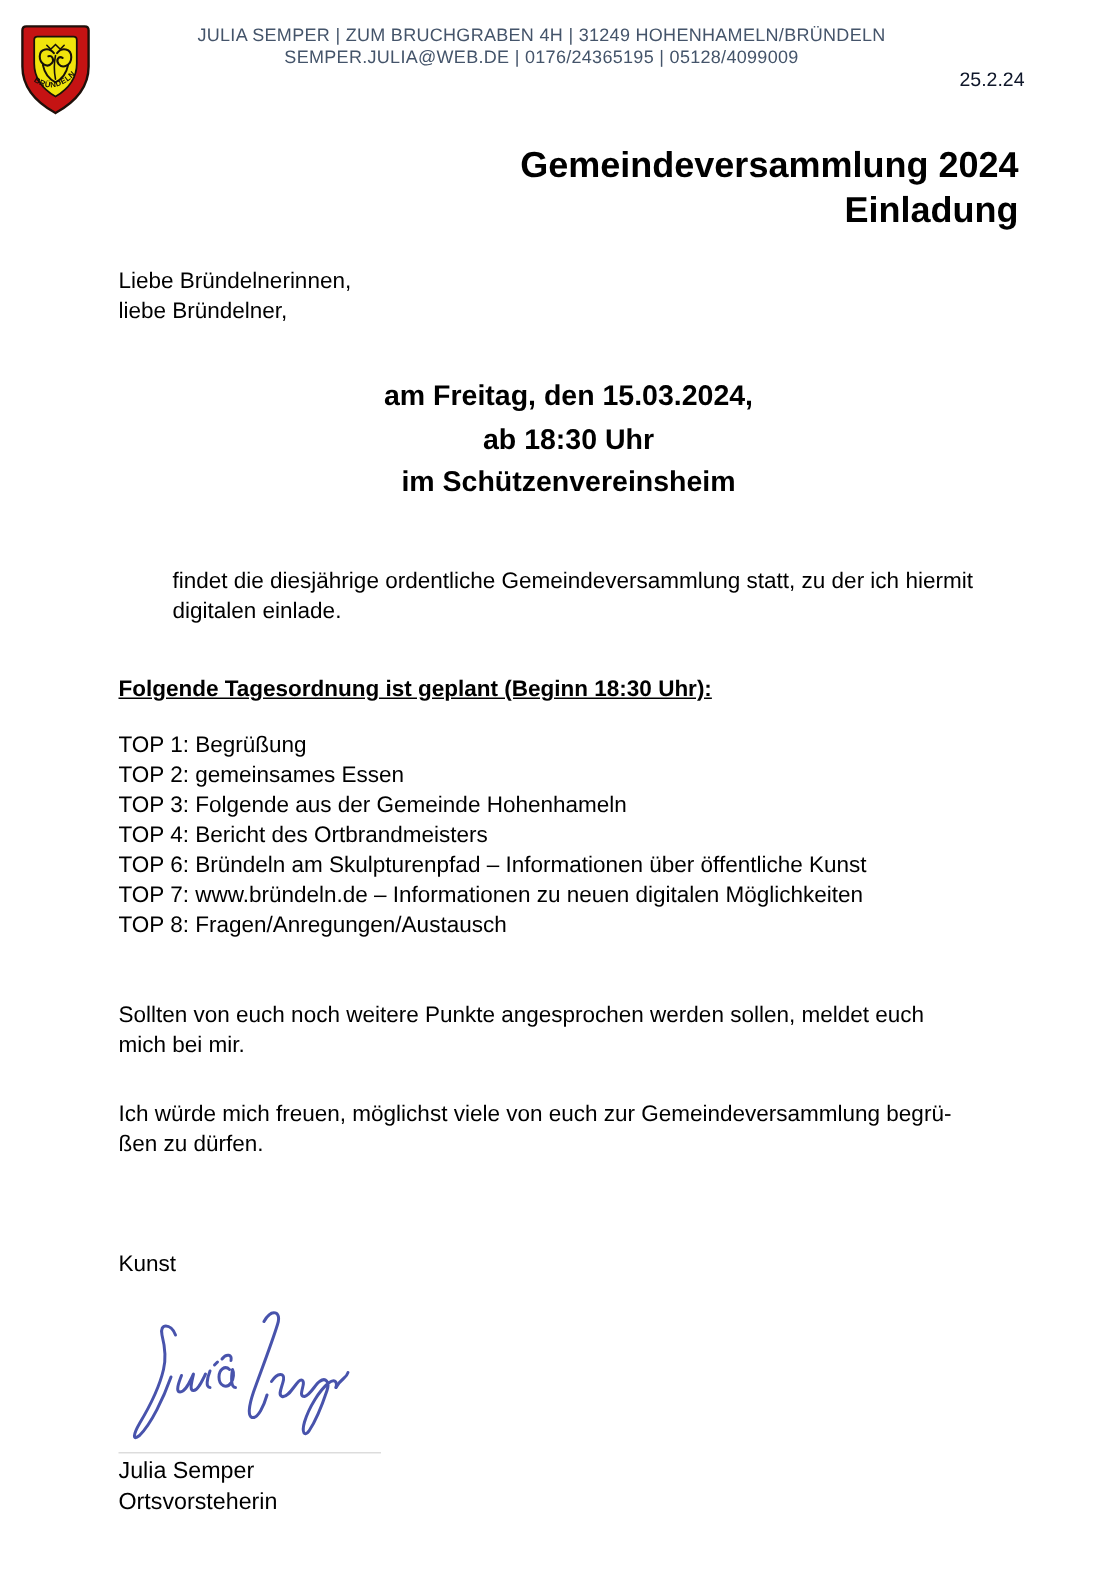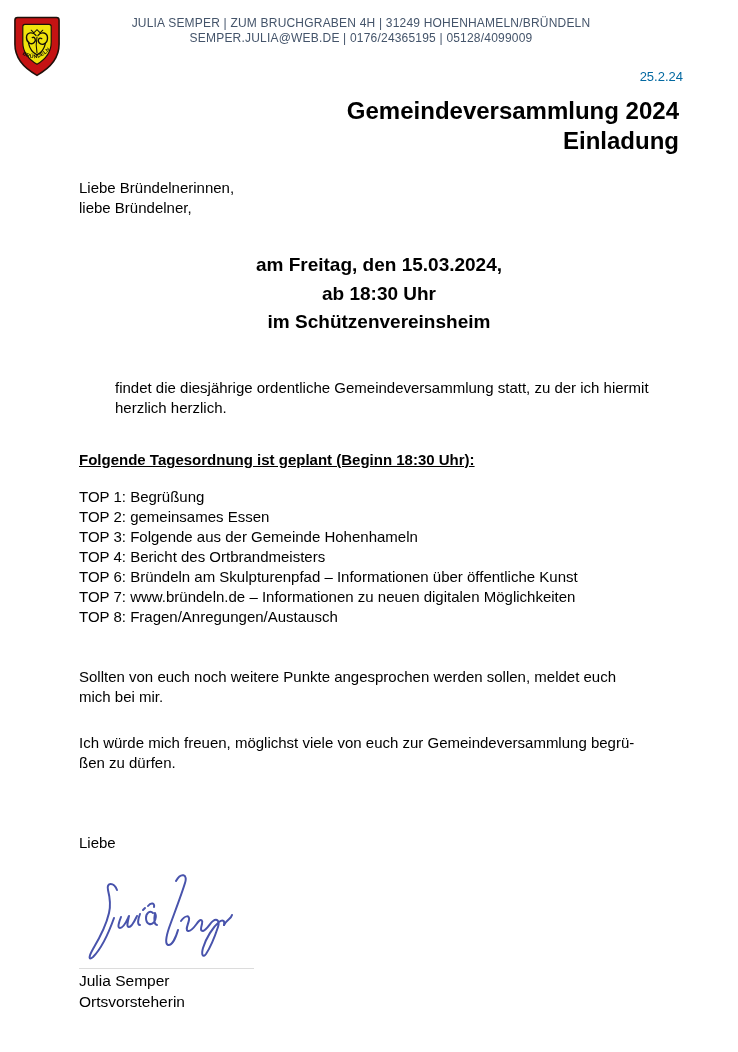--- a/index.html
+++ b/index.html
@@ -16,21 +16,21 @@
   .crest-text{font-family:"Liberation Sans",sans-serif;font-size:10px;font-weight:bold;letter-spacing:.5px;fill:#140d07;}
   .letterhead{
     position:absolute;left:0;top:16px;width:722px;
     text-align:center;
     color:#44546A;
     font-size:12px;line-height:14.6px;
     letter-spacing:.2px;
   }
   .doc-date{
     position:absolute;top:45px;right:55px;
-    color:#0369a1;font-size:13px;margin-top:24px;
+    color:#0f172a;font-size:13px;
   }
   
   .title{
     position:absolute;left:79px;top:96px;width:600px;
     text-align:right;font-weight:700;
     font-size:24px;line-height:30px;
   }
   
   .bodytext{font-size:15px;line-height:20px;}
   .salutation{position:absolute;left:79px;top:178px;}
@@ -90,21 +90,21 @@
   </div>
 
   <div class="event">
     <div>am Freitag, den 15.03.2024,</div>
     <div>ab 18:30 Uhr</div>
     <div>im Schützenvereinsheim</div>
   </div>
 
   <div class="intro bodytext">
     <div>findet die diesjährige ordentliche Gemeindeversammlung statt, zu der ich hiermit</div>
-    <div>herzlich herzlich.</div>
+    <div>digitalen einlade.</div>
   </div>
 
   <div class="agenda-heading">Folgende Tagesordnung ist geplant (Beginn 18:30 Uhr):</div>
   <div class="agenda-list bodytext">
     <div>TOP 1: Begrüßung</div>
     <div>TOP 2: gemeinsames Essen</div>
     <div>TOP 3: Folgende aus der Gemeinde Hohenhameln</div>
     <div>TOP 4: Bericht des Ortbrandmeisters</div>
     <div>TOP 6: Bründeln am Skulpturenpfad – Informationen über öffentliche Kunst</div>
     <div>TOP 7: www.bründeln.de – Informationen zu neuen digitalen Möglichkeiten</div>
@@ -113,21 +113,21 @@
 
   <div class="para1 bodytext">
     <div>Sollten von euch noch weitere Punkte angesprochen werden sollen, meldet euch</div>
     <div>mich bei mir.</div>
   </div>
   <div class="para2 bodytext">
     <div>Ich würde mich freuen, möglichst viele von euch zur Gemeindeversammlung begrü-</div>
     <div>ßen zu dürfen.</div>
   </div>
 
-  <div class="valediction bodytext">Liebe</div>
+  <div class="valediction bodytext">Kunst</div>
 
   <svg class="signature" viewBox="0 0 150 100" aria-hidden="true">
     <g fill="none" stroke="#3945A5" stroke-width="2" stroke-linecap="round" stroke-linejoin="round" opacity="0.92">
       <path d="M33,21 C30,13 22,13 24,21 C26,29 27,36 25,44 C22,57 15,70 9,80 C5,87 4,92 9,88 C17,80 25,63 30,49"></path>
       <path d="M37,48 C35,53 33,59 36,59 C40,59 43,51 45,47 C44,52 42,58 45,58 C48,58 51,51 53,47"></path>
       <path d="M56,45 C54,50 53,56 56,56"></path>
       <path d="M59,41 l2,-2"></path>
       <path d="M69,44 C66,41 62,44 62,49 C62,55 67,57 70,53 C72,50 72,46 71,44 C70,50 70,56 73,56"></path>
       <path d="M64,37 C67,33 71,34 70,38"></path>
       <path d="M92,12 C97,3 104,5 101,14 C97,27 90,45 85,59 C82,68 81,75 84,76 C88,77 92,68 94,61"></path>

